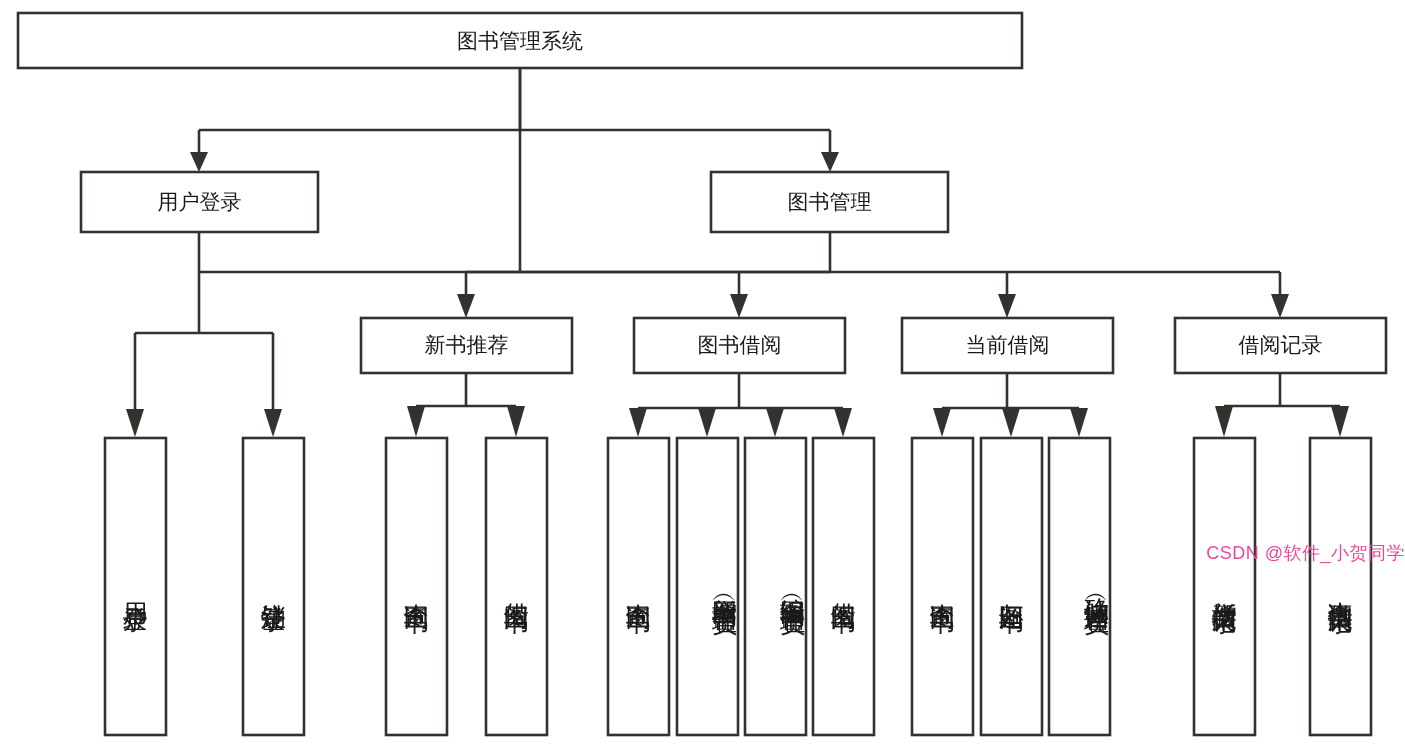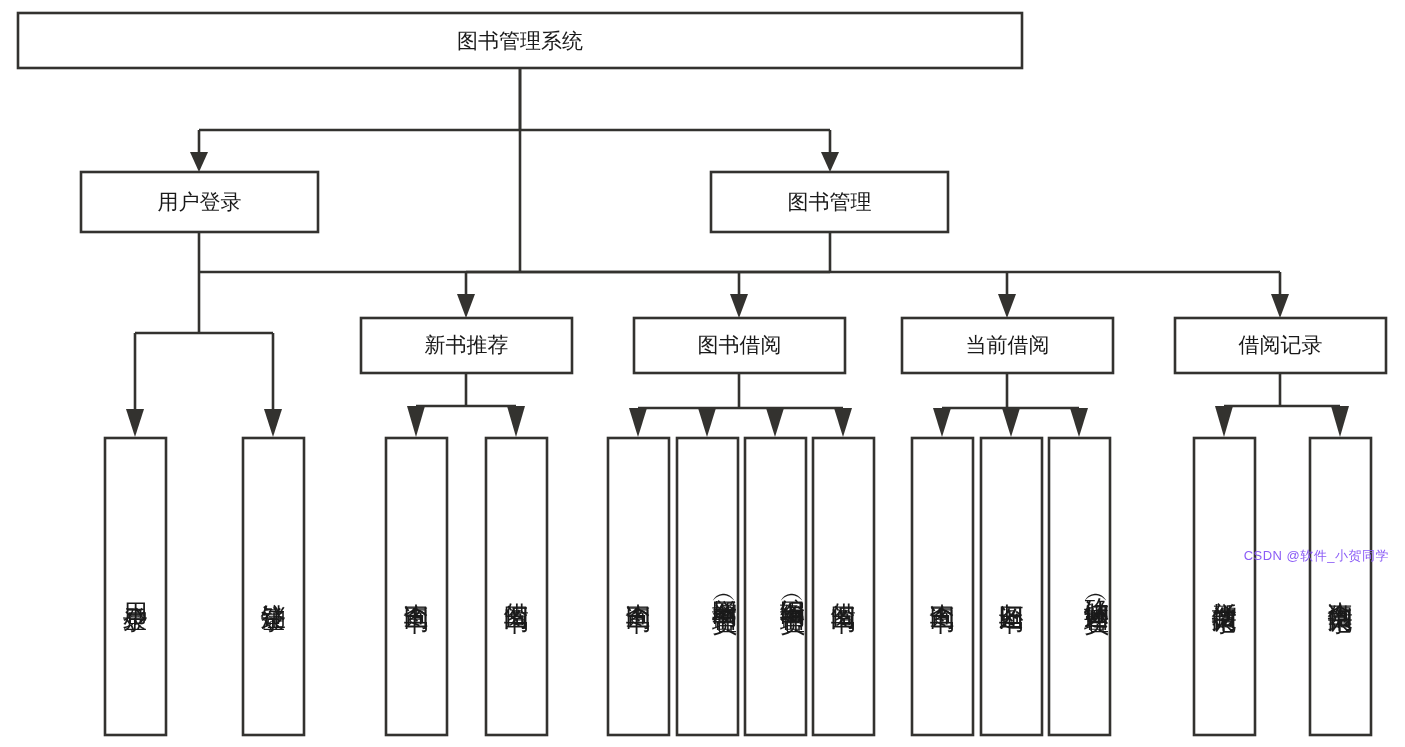--- a/index.html
+++ b/index.html
@@ -58,25 +58,25 @@
     letter-spacing: 2px;
     color: #1a1a1a;
     display: flex;
     align-items: center;
     justify-content: center;
     white-space: nowrap;
     user-select: none;
   }
   .watermark {
     position: absolute;
-    right: 16px;
+    right: 0;
     bottom: 6px;
     font-family: "Liberation Sans", "DejaVu Sans", sans-serif;
-    font-size: 13px;
-    color: #8b5cf6;
+    font-size: 18px;
+    color: #ec4899;
     white-space: nowrap;
     letter-spacing: 0.5px;
   }
 </style>
 </head>
 <body>
 
 <div id="diagram-root">
 
   <svg class="flow" viewBox="0 0 1405 747">

